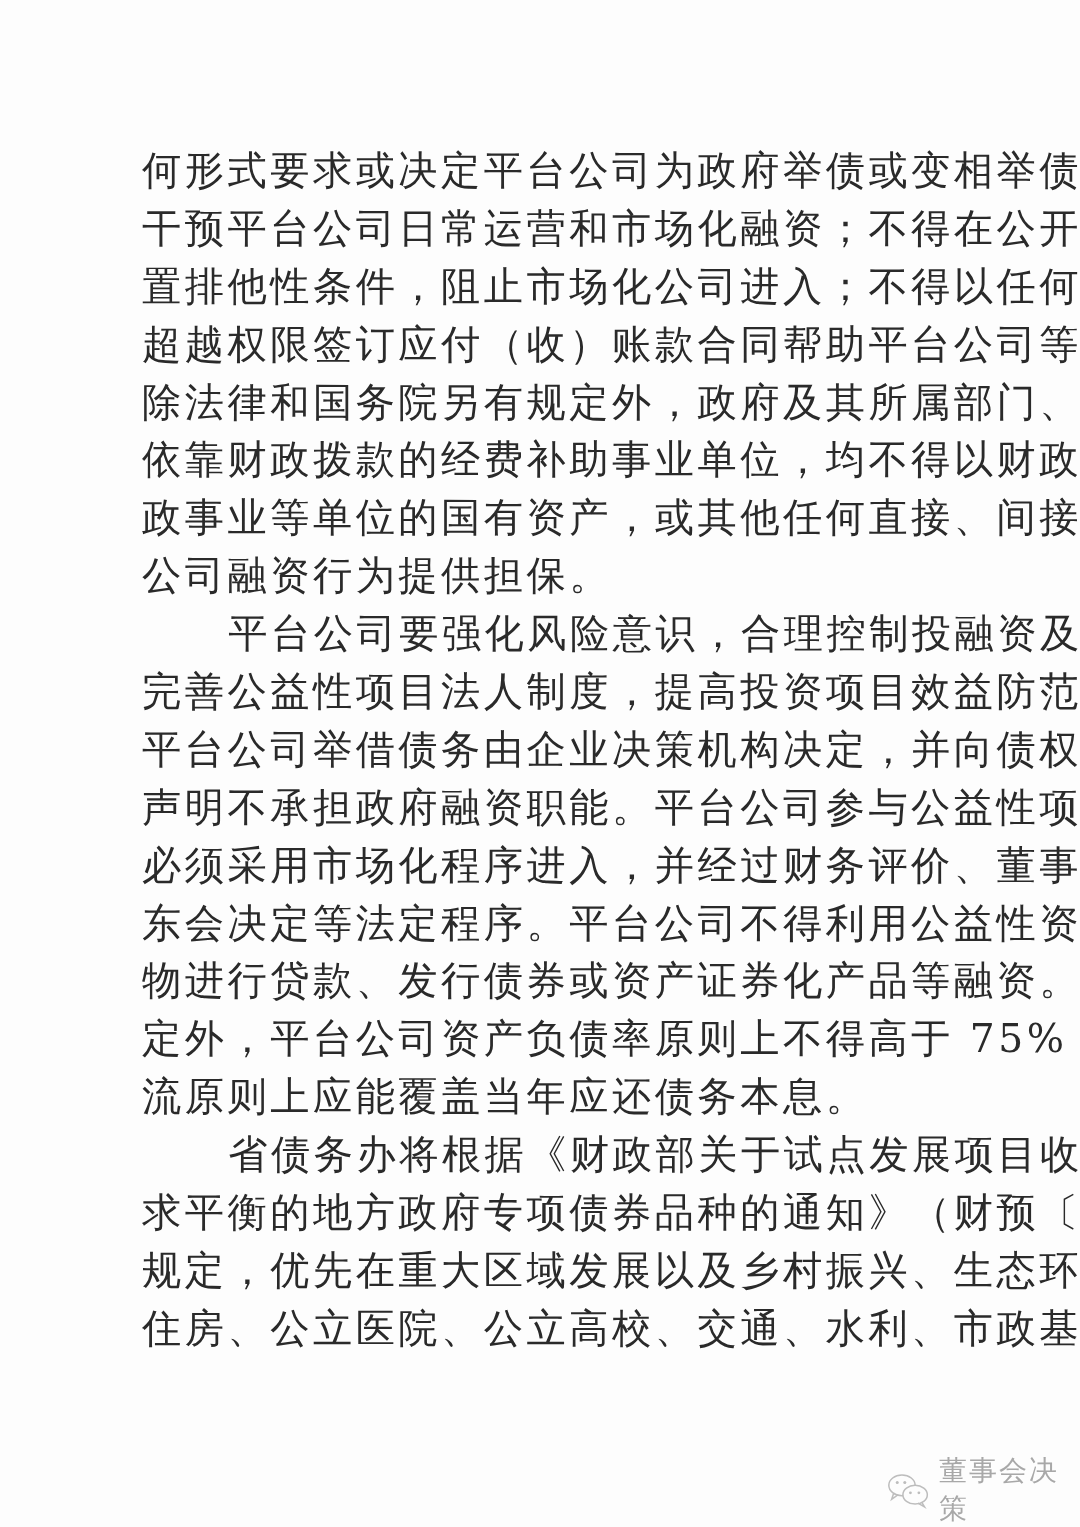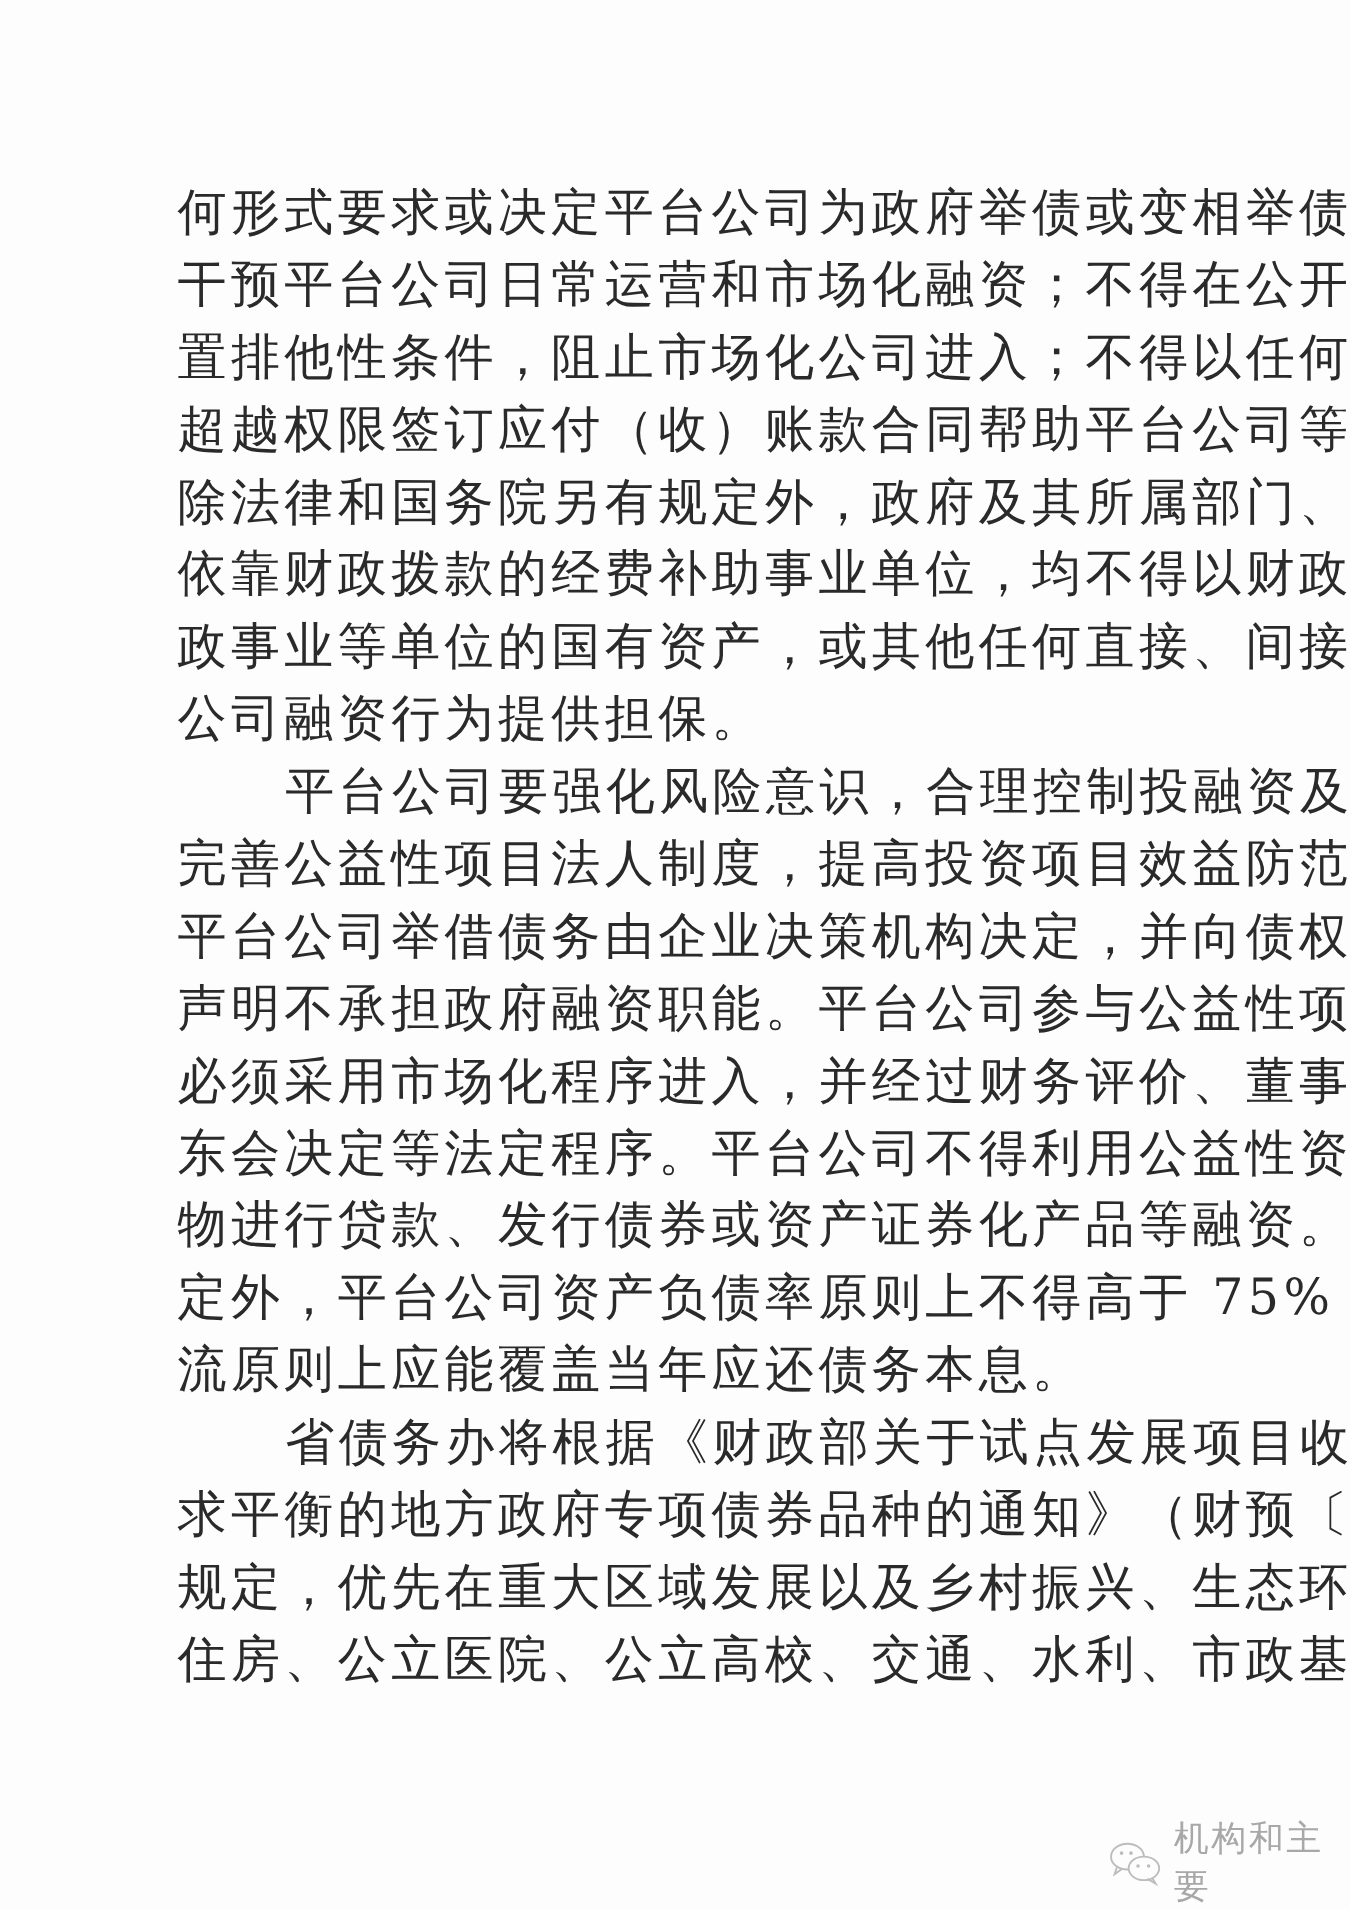--- a/index.html
+++ b/index.html
@@ -78,14 +78,14 @@
   <svg class="wm-icon" viewBox="0 0 48 40">
     <ellipse cx="17" cy="15" rx="14" ry="11" fill="none" stroke="#bdbdbd" stroke-width="1.6"></ellipse>
     <path d="M8 24 L6 30 L13 25" fill="none" stroke="#bdbdbd" stroke-width="1.6"></path>
     <ellipse cx="31" cy="25" rx="13" ry="10" fill="#fdfdfd" stroke="#bdbdbd" stroke-width="1.6"></ellipse>
     <path d="M38 33 L41 38 L34 34" fill="none" stroke="#bdbdbd" stroke-width="1.6"></path>
     <circle cx="12" cy="12" r="1.6" fill="#bdbdbd"></circle>
     <circle cx="20" cy="12" r="1.6" fill="#bdbdbd"></circle>
     <circle cx="26" cy="23" r="1.5" fill="#bdbdbd"></circle>
     <circle cx="35" cy="23" r="1.5" fill="#bdbdbd"></circle>
   </svg>
-  <span class="wm-text">机构和主要</span>
+  <span class="wm-text">董事会决策</span>
 </div>
 
 </body></html>

